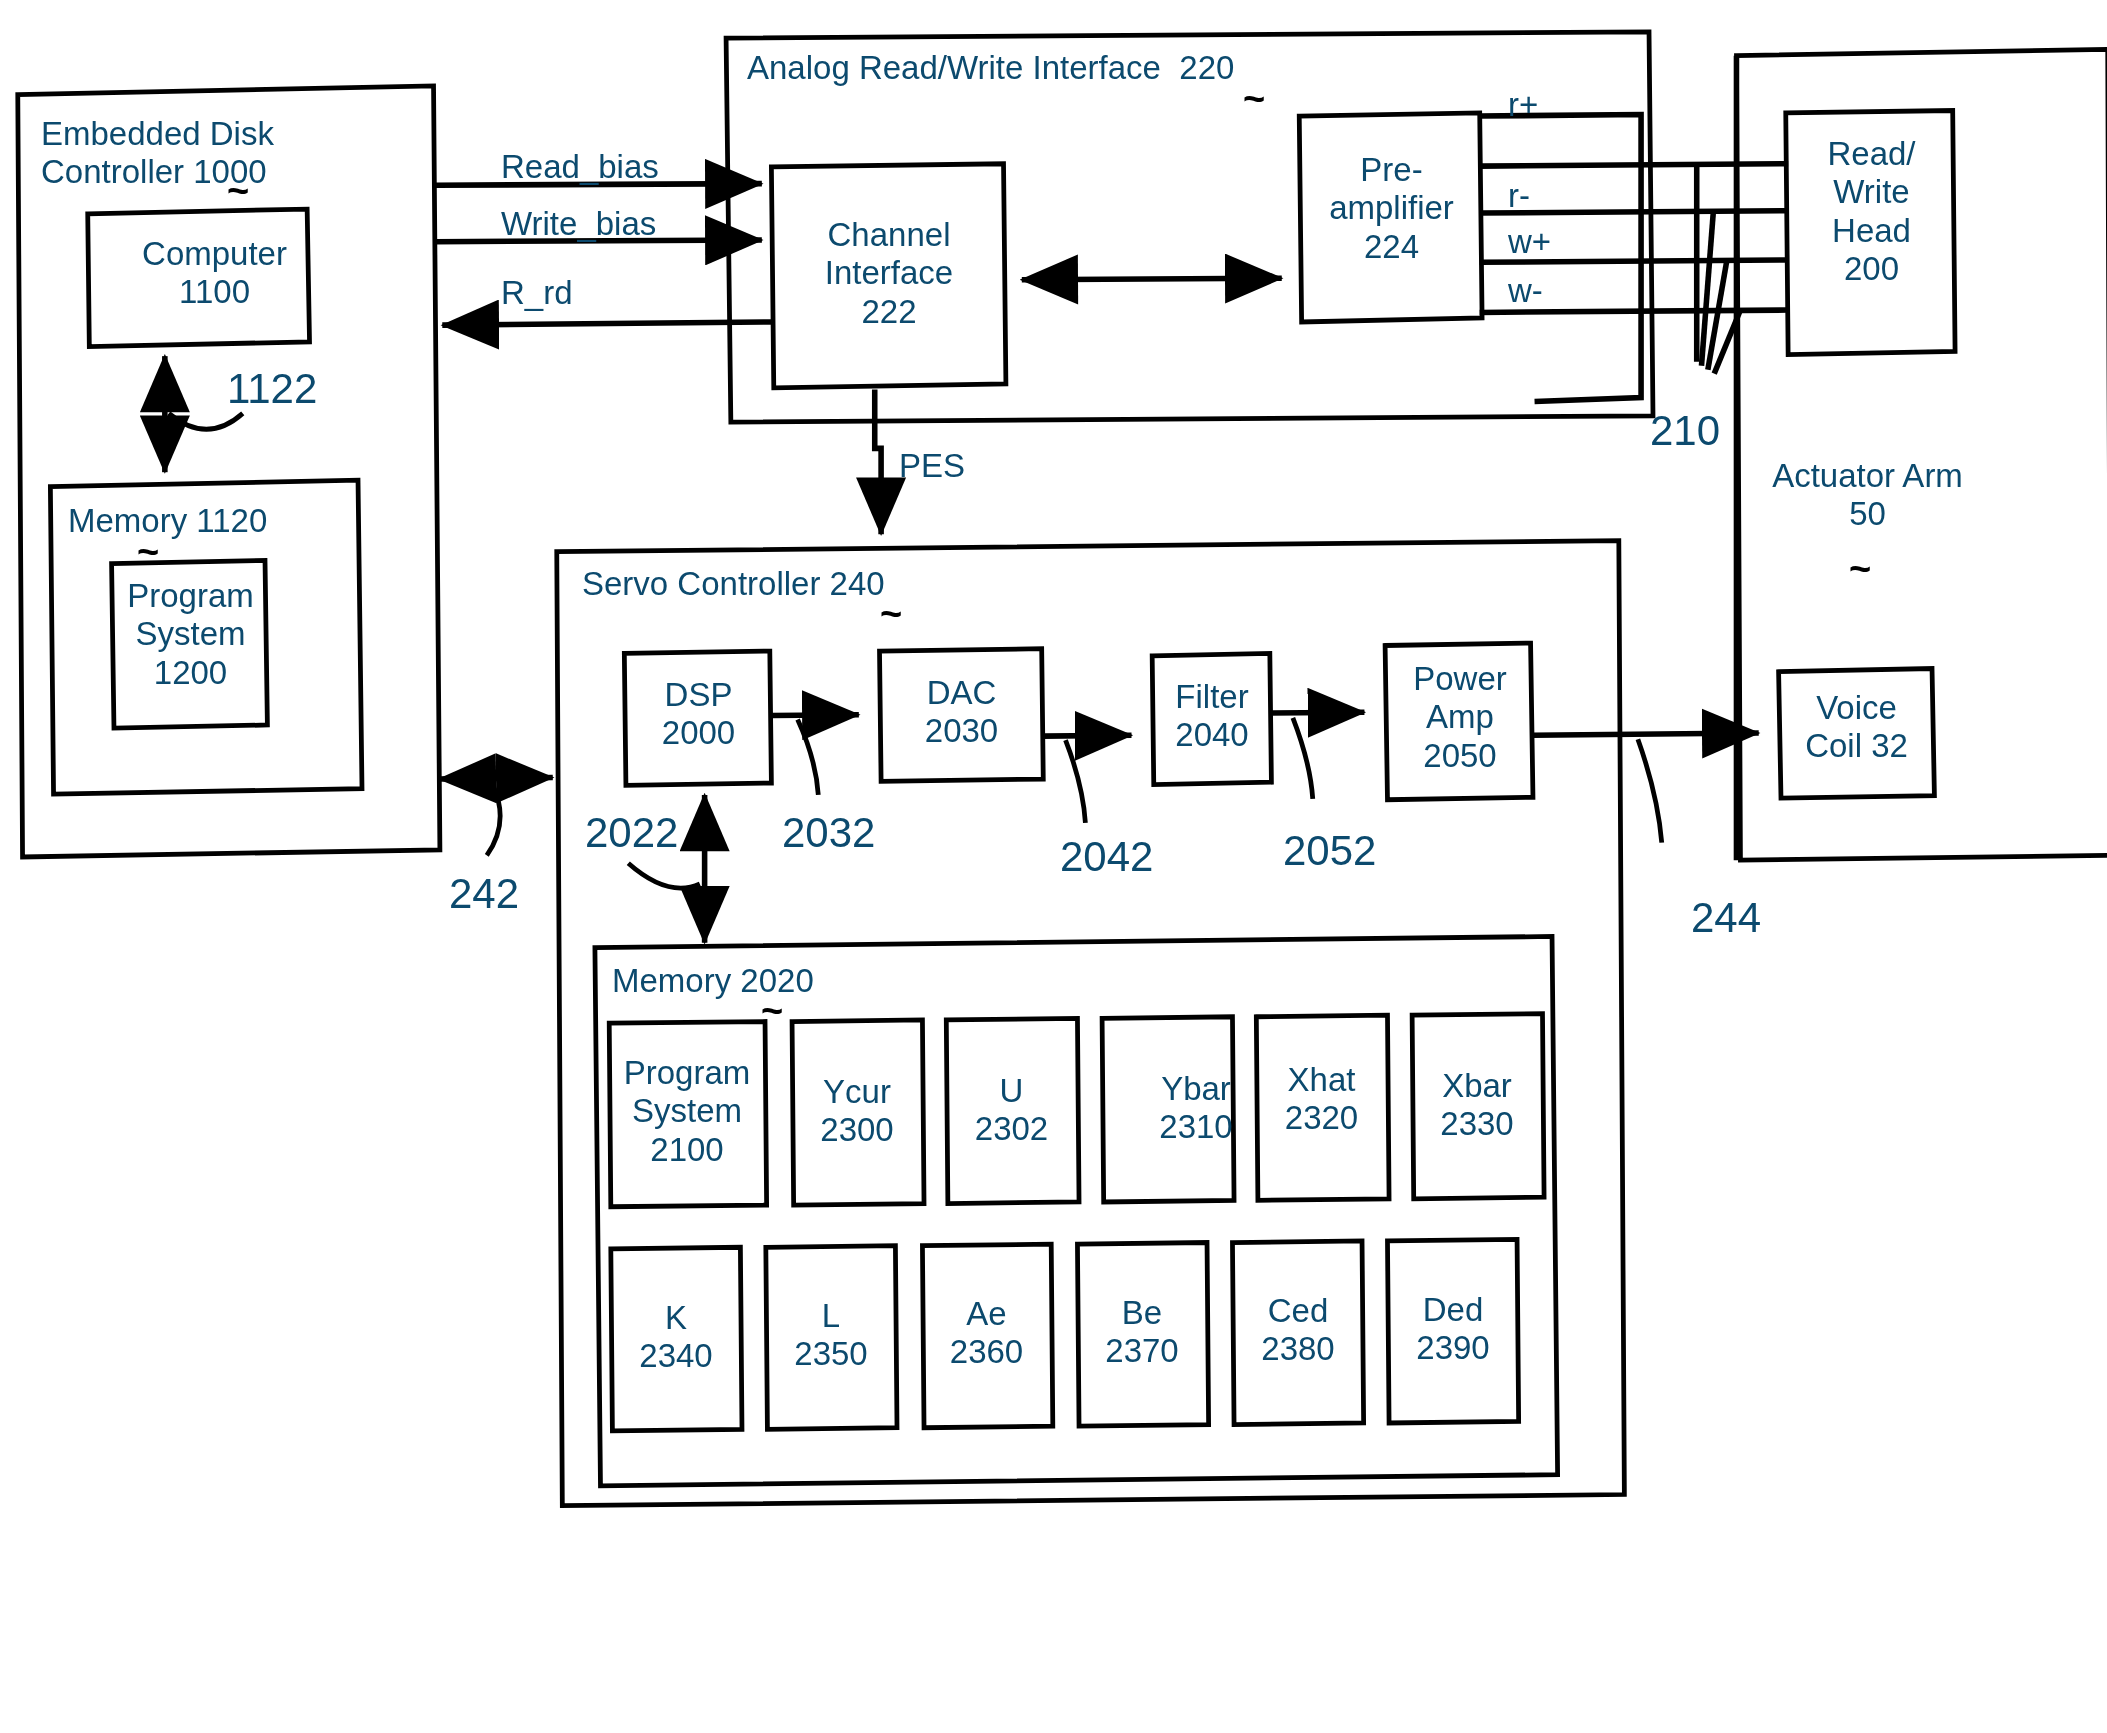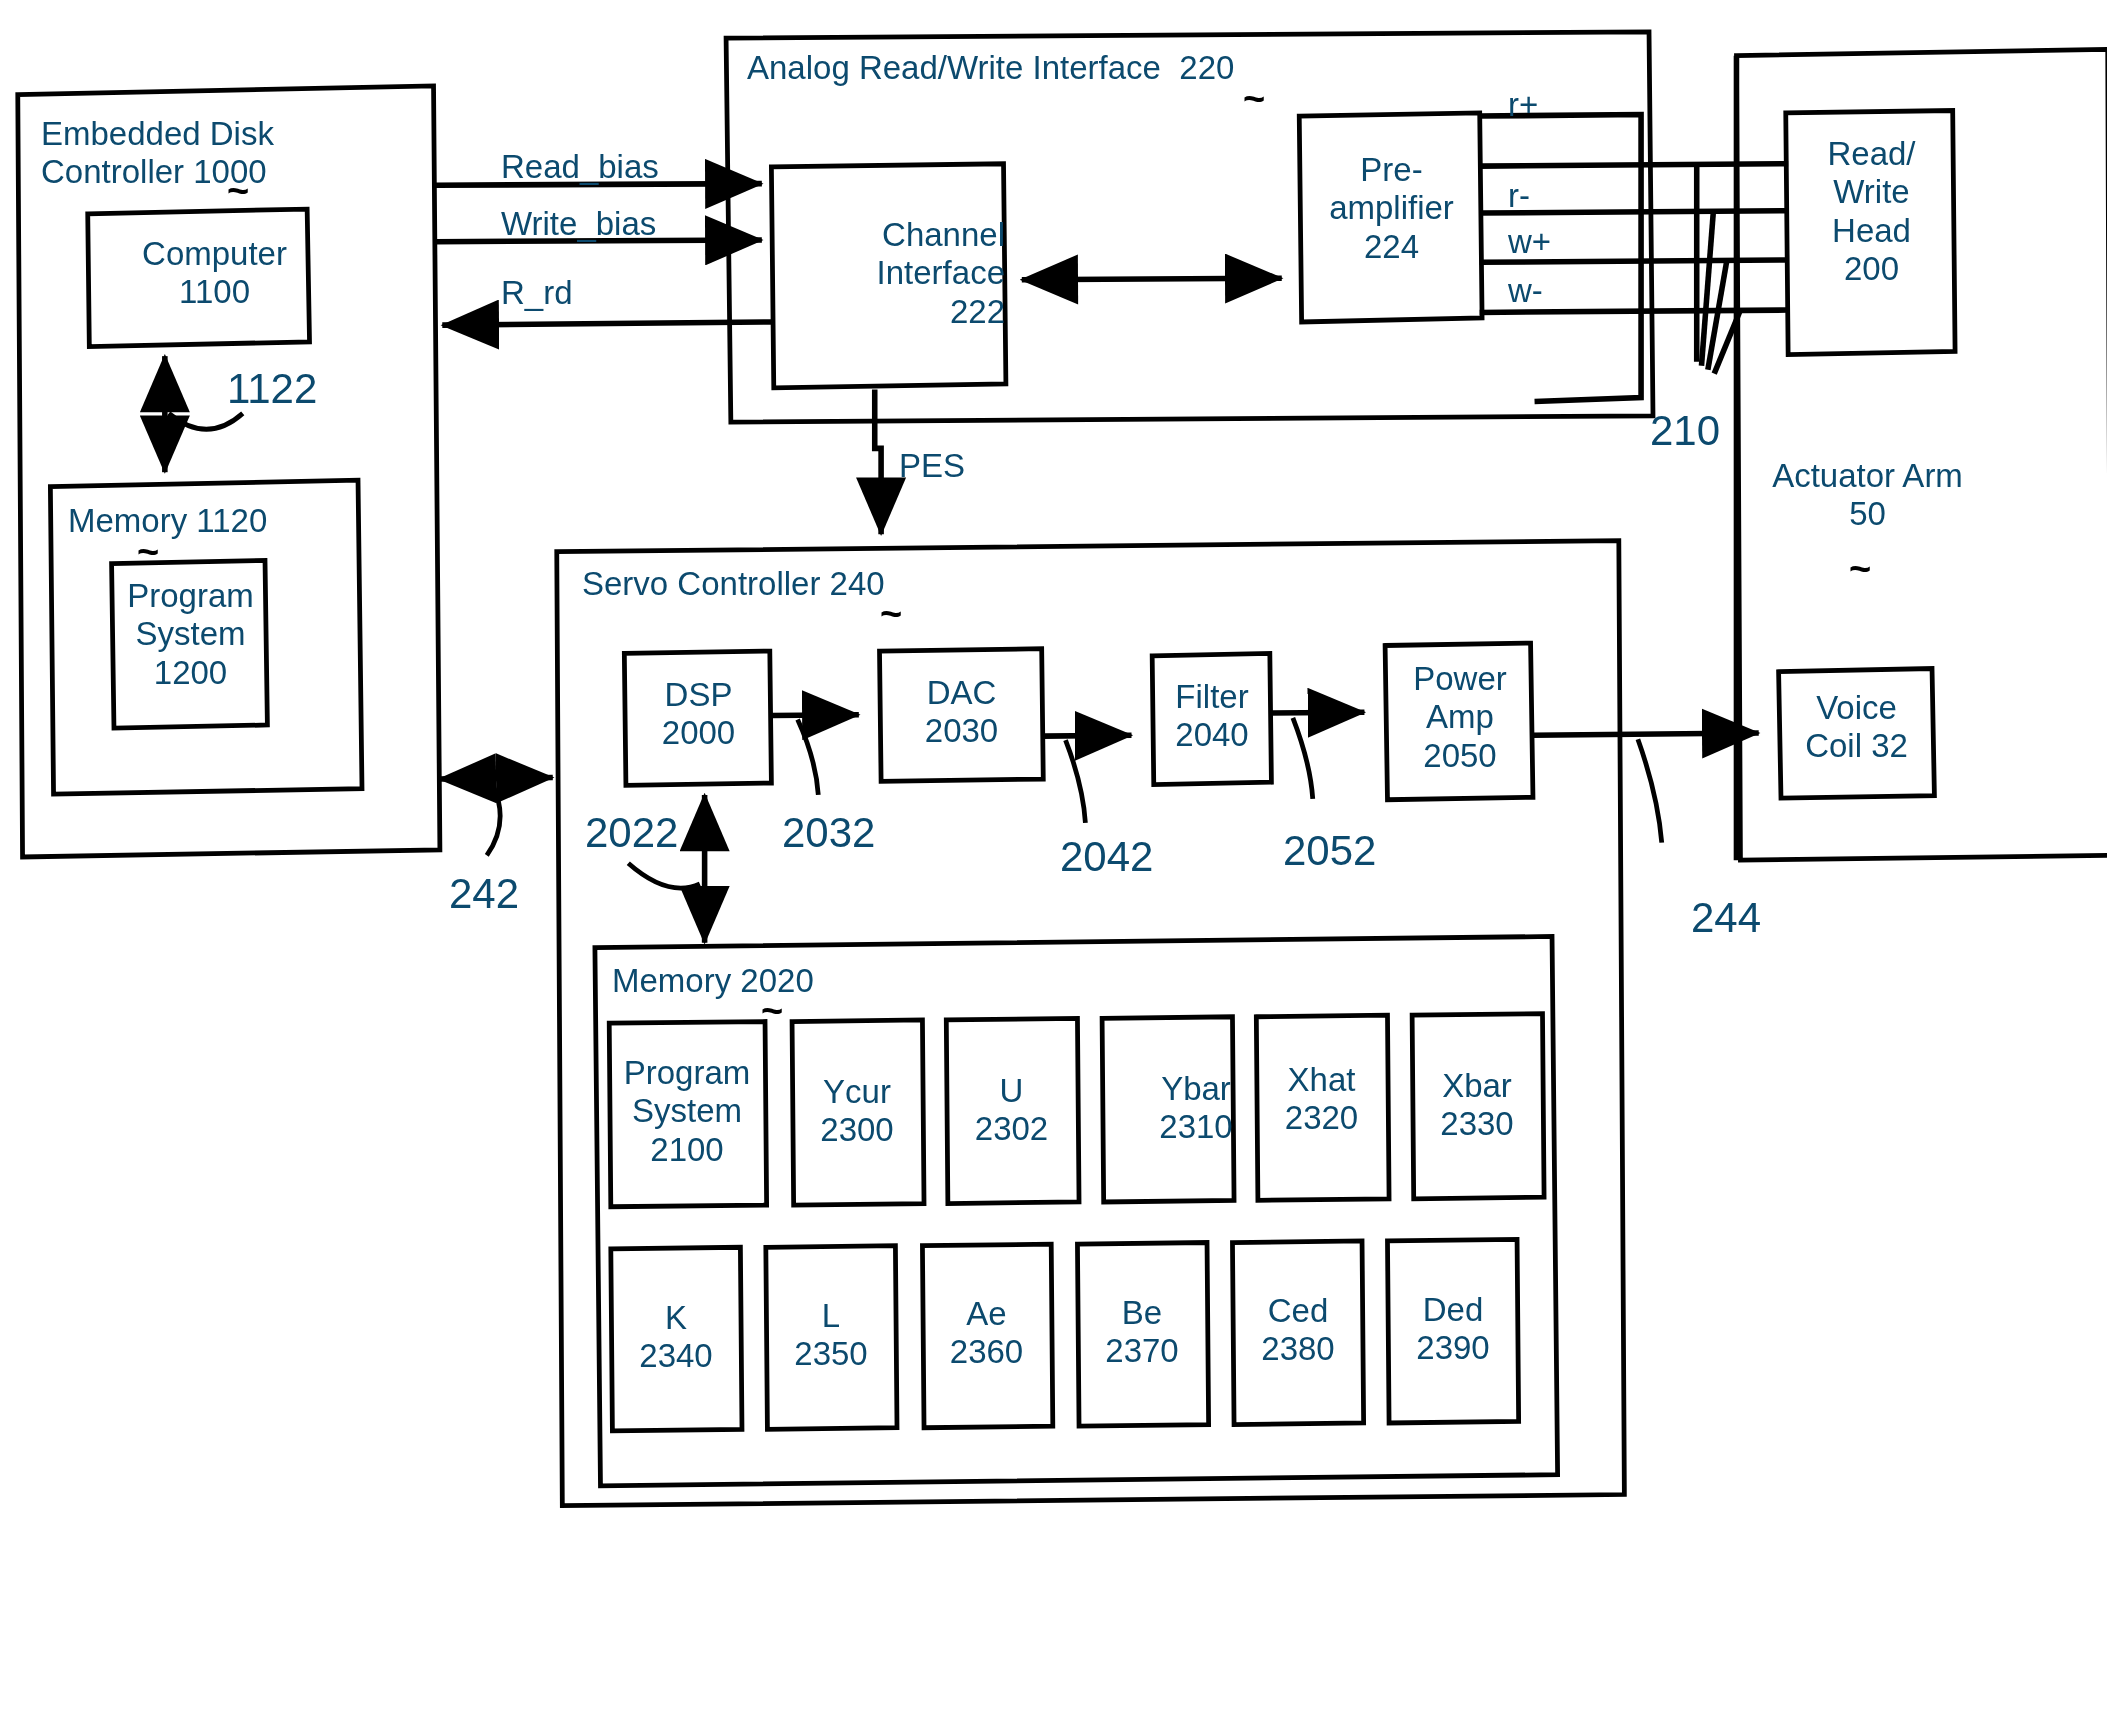--- a/index.html
+++ b/index.html
@@ -170,21 +170,21 @@
   <div class="lbl t-big" style="left:68px; top:502px;">Memory 1120</div>
   <div class="tilde" style="left:137px; top:533px;">~</div>
 
   <div class="lbl t-big ctr" style="left:114px; top:577px; width:153px;">Program
 System
 1200</div>
 
   <div class="lbl t-big" style="left:747px; top:49px;">Analog Read/Write Interface  220</div>
   <div class="tilde" style="left:1243px; top:80px;">~</div>
 
-  <div class="lbl t-big ctr" style="left:773px; top:216px; width:232px;text-align:right;">Channel
+  <div class="lbl t-big ctr" style="left:773px; top:216px; width:232px;">Channel
 Interface
 222</div>
 
   <div class="lbl t-big ctr" style="left:1301px; top:151px; width:181px;">Pre-
 amplifier
 224</div>
 
   <div class="lbl t-big" style="left:1508px; top:86px;">r+</div>
   <div class="lbl t-big" style="left:1508px; top:177px;">r-</div>
   <div class="lbl t-big" style="left:1508px; top:223px;">w+</div>

